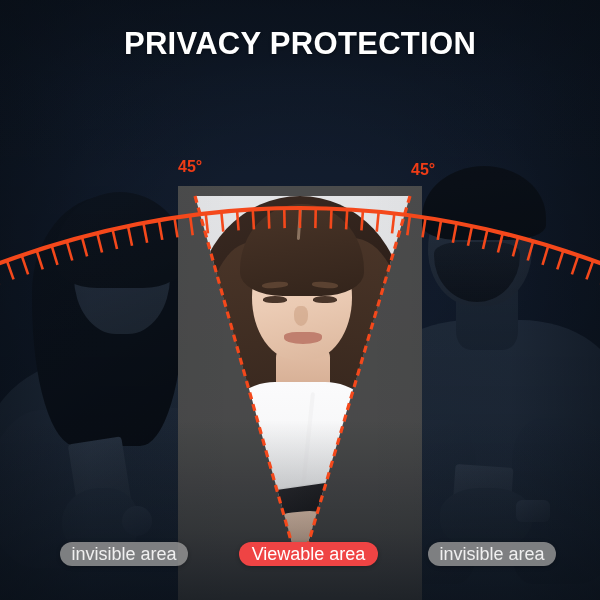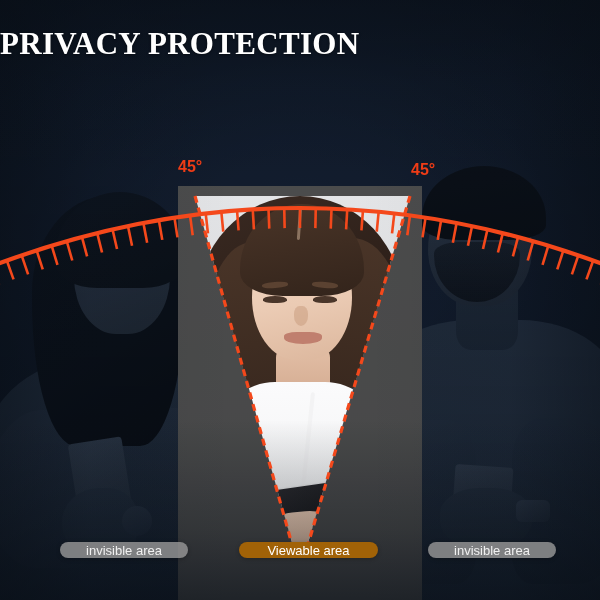--- a/index.html
+++ b/index.html
@@ -332,26 +332,26 @@
   #protractor {
     position: absolute;
     inset: 0;
     pointer-events: none;
   }
 
   
   #title {
     position: absolute;
     left: 0; right: 0; top: 26px;
-    text-align: left;
+    text-align: center;
     color: #ffffff;
     font-size: 31px;
     font-weight: bold;
     letter-spacing: .3px;
-    font-family: Liberation Serif, serif;
+    font-family: Liberation Sans, sans-serif;
     text-shadow: 0 1px 3px rgba(0,0,0,.45);
   }
   #subtitle {
     position: absolute;
     left: 0; right: 0; top: 80px;
     text-align: center;
     color: #eef2f6;
     font-size: 14.5px;
     letter-spacing: 1.1px;
     font-family: "Liberation Sans", sans-serif;
@@ -364,37 +364,37 @@
     font-size: 16px;
     font-weight: bold;
     font-family: "Liberation Sans", sans-serif;
   }
   #angle-left  { left: 178px; top: 158px; }
   #angle-right { left: 411px; top: 161px; }
 
   
   .pill {
     position: absolute;
-    height: 16px;
+    height: 24px;
     border-radius: 15px;
     display: flex;
     align-items: center;
     justify-content: center;
-    font-size: 13px;
+    font-size: 18px;
     color: #ffffff;
     font-family: "Liberation Sans", sans-serif;
     box-shadow: 0 1px 4px rgba(0,0,0,.25);
     white-space: nowrap;
   }
   .pill.grey {
     background: rgba(150,150,150,0.82);
     color: #f0f0f0;
   }
   .pill.orange {
-    background: #a16207;
+    background: #ef4444;
     color: #ffffff;
   }
   #pill-left   { left: 60px;  top: 542px; width: 128px; }
   #pill-center { left: 239px; top: 542px; width: 139px; }
   #pill-right  { left: 428px; top: 542px; width: 128px; }
 </style>
 </head>
 <body>
 
 <div id="stage">

